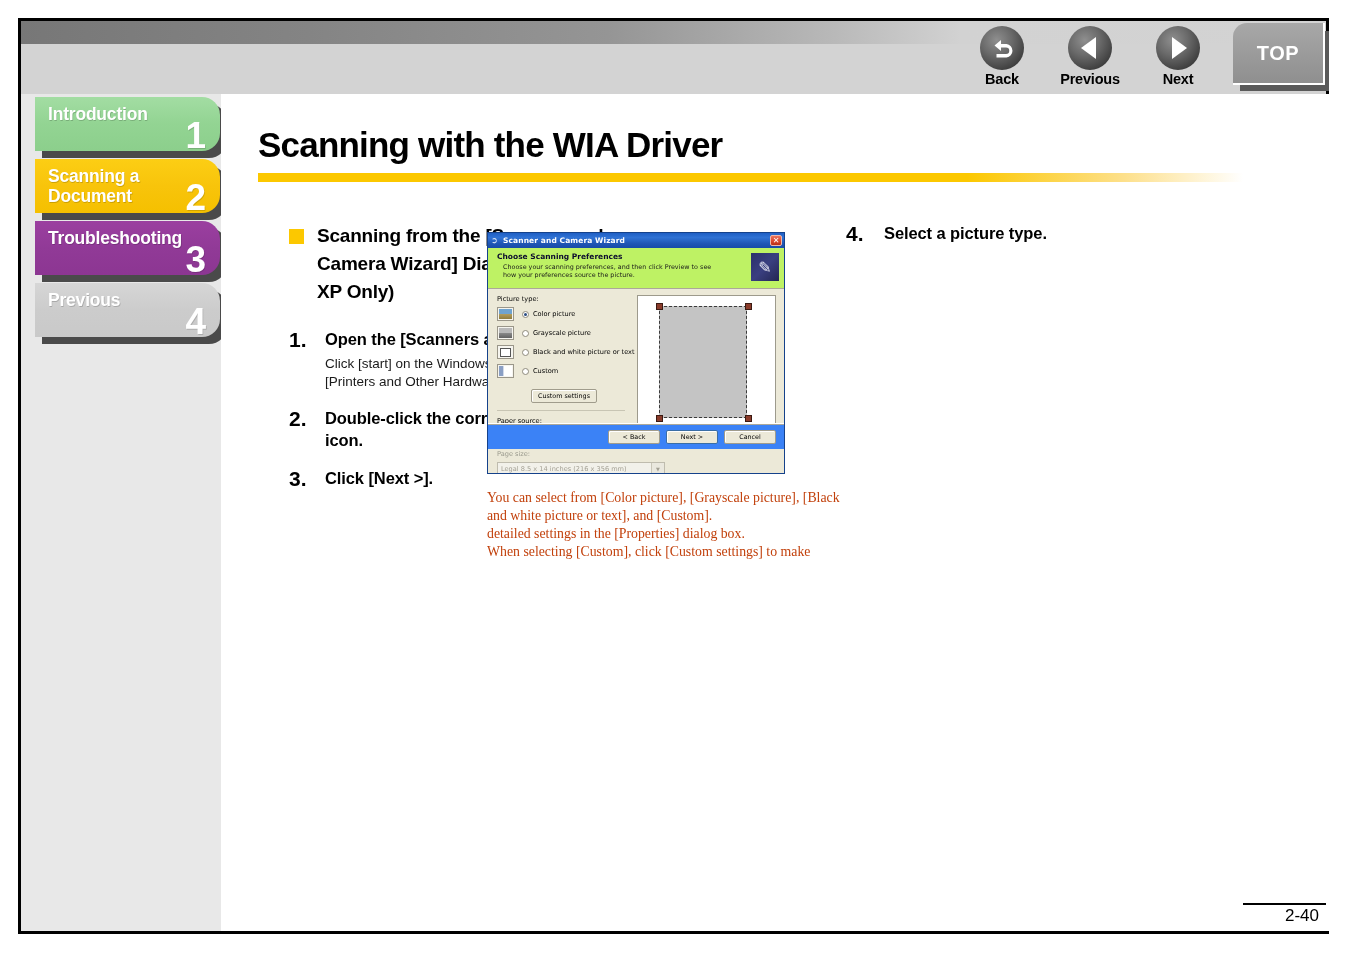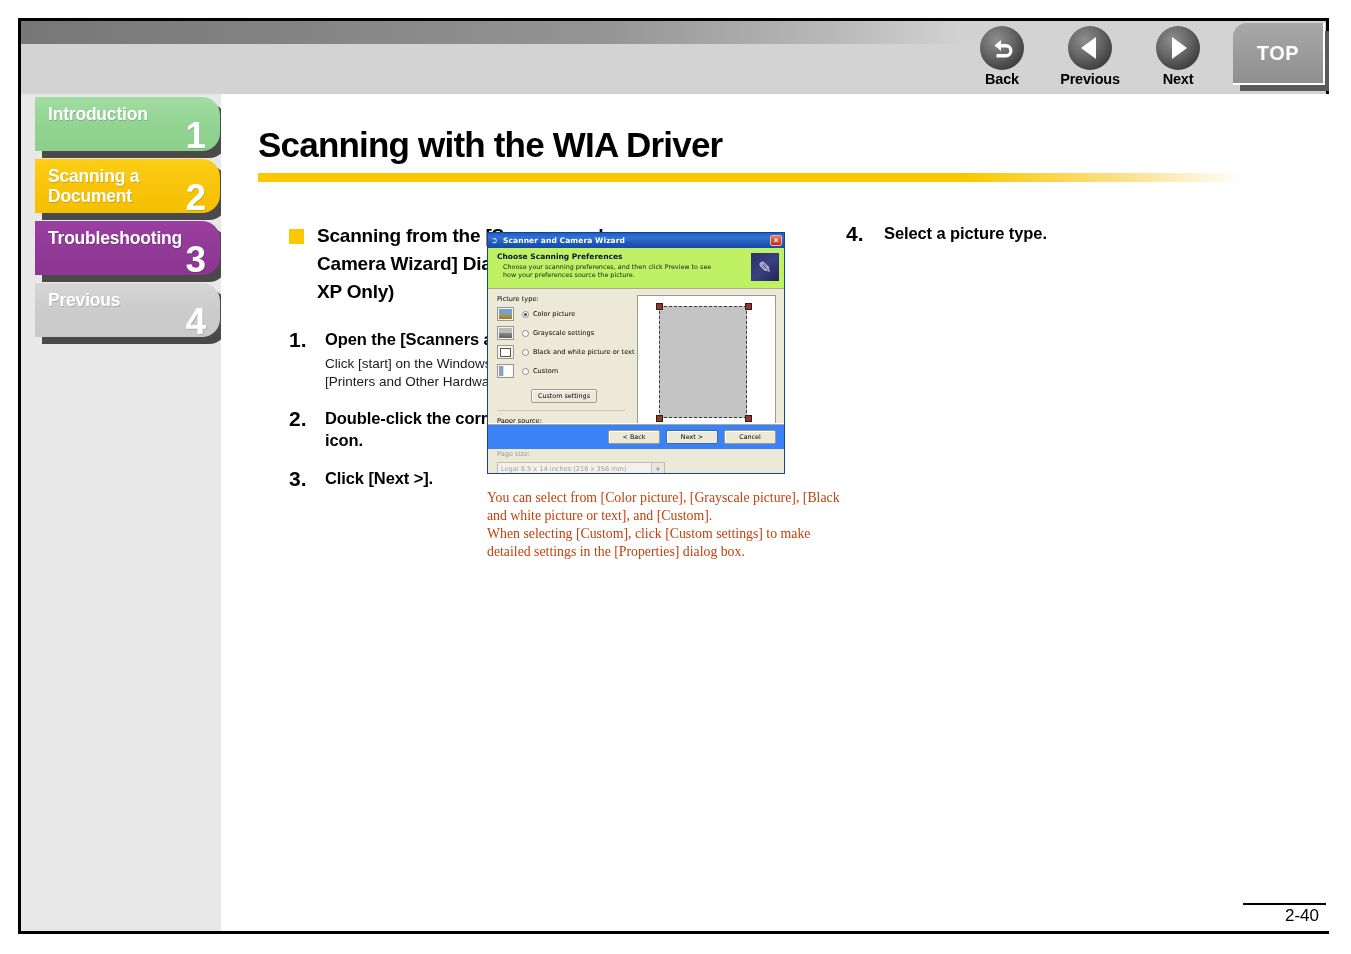--- a/index.html
+++ b/index.html
@@ -558,21 +558,21 @@
             </span>
           <span class="radio on"></span>
           <span class="pt-txt">Color picture</span>
         </div>
 
         <div class="pt-row">
           <span class="pt-ico g">
               <i></i>
             </span>
           <span class="radio"></span>
-          <span class="pt-txt">Grayscale settings</span>
+          <span class="pt-txt">Grayscale picture</span>
         </div>
 
         <div class="pt-row">
           <span class="pt-ico bw">
               <i></i>
             </span>
           <span class="radio"></span>
           <span class="pt-txt">Black and white picture or text</span>
         </div>
 
@@ -623,22 +623,22 @@
           <span class="btn-f def">Next &gt;</span>
           <span class="btn-f">Cancel</span>
         </div>
 
       </div>
     </div>
 
     <div class="caption">
       <div>You can select from [Color picture], [Grayscale picture], [Black</div>
       <div>and white picture or text], and [Custom].</div>
+      <div>detailed settings in the [Properties] dialog box.</div>
       <div>When selecting [Custom], click [Custom settings] to make</div>
-      <div>detailed settings in the [Properties] dialog box.</div>
     </div>
 
   </div>
 
   <div class="footer-rule"></div>
   <div class="pagenum">2-40</div>
   <div class="footer-line-bottom"></div>
 
 </div>
 

